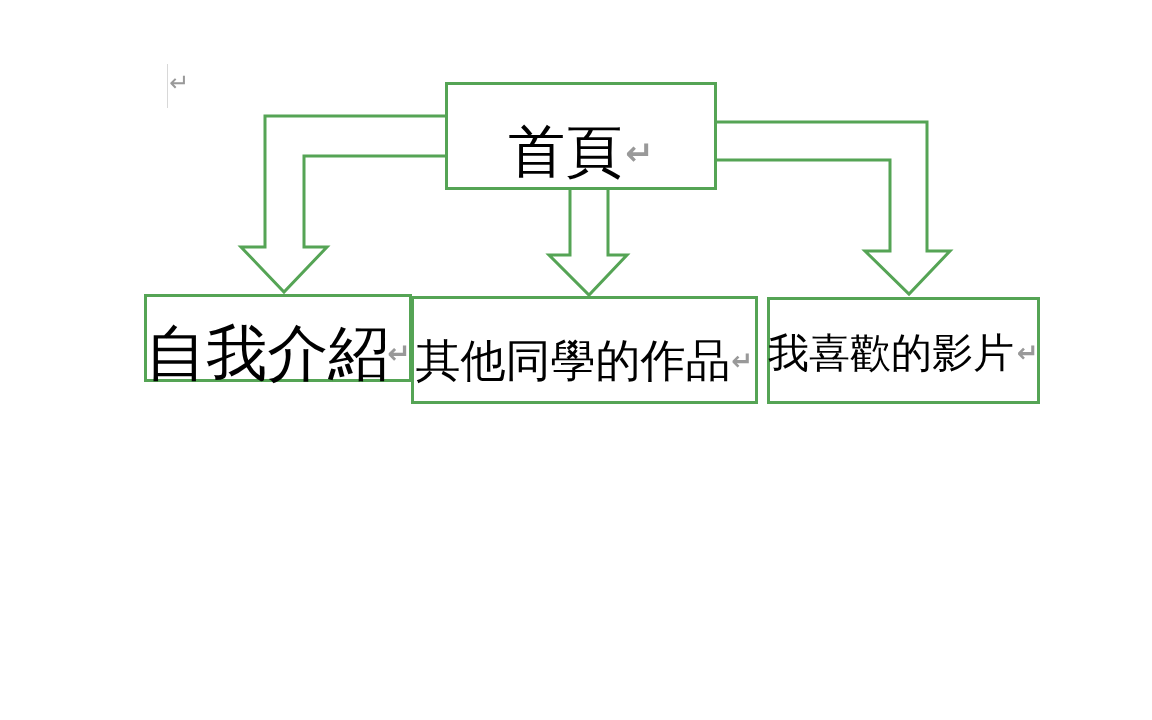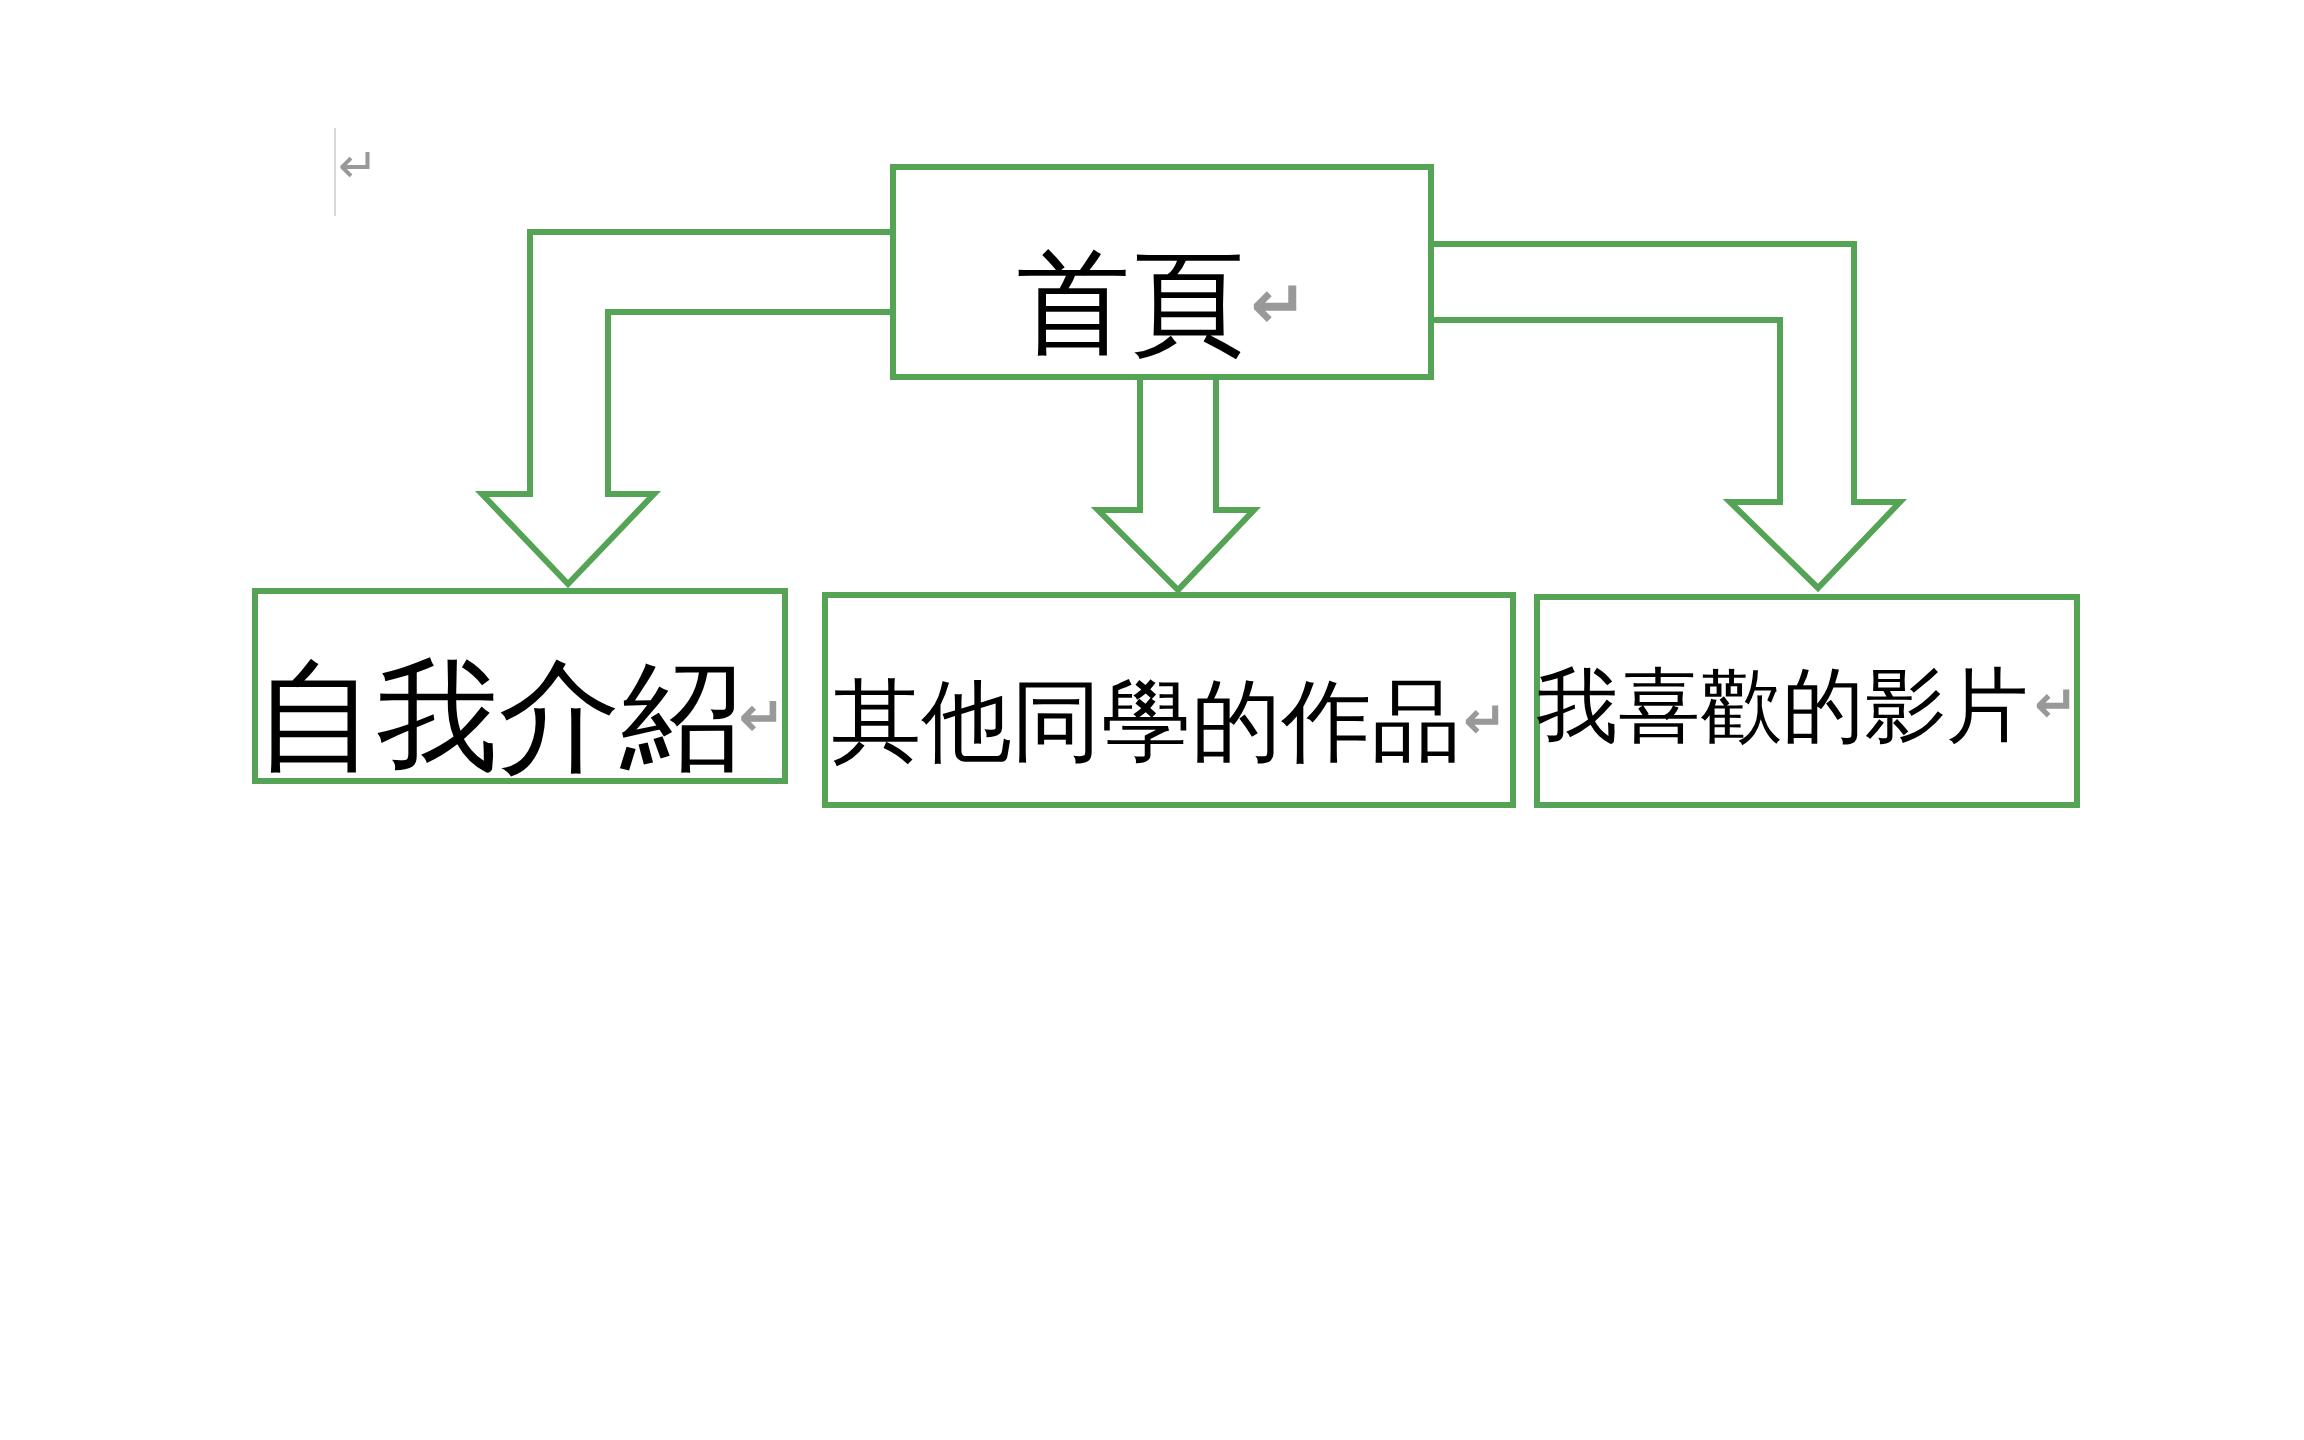--- a/index.html
+++ b/index.html
@@ -41,21 +41,21 @@
   .mark {
     font-family: "DejaVu Sans", "Liberation Sans", sans-serif;
     color: var(--mark, #999999);
     font-weight: bold;
     line-height: 1;
   }
   #node-home   { left: 445px; top: 82px;  width: 272px; height: 108px; font-size: 57px; }
   #node-home .inner   { transform: translateY(5px); }
   #node-home .mark    { font-size: 34px; margin-left: 3px; }
 
-  #node-intro  { left: 126px; top: 294px; width: 268px; height: 98px; font-size: 61px; }
+  #node-intro  { left: 144px; top: 294px; width: 268px; height: 88px; font-size: 61px; }
   #node-intro .inner  { transform: translateY(4px); }
   #node-intro .mark   { font-size: 28px; margin-left: -2px; }
 
   #node-works  { left: 411px; top: 296px; width: 347px; height: 108px; font-size: 45px; align-items: flex-end; }
   #node-works .inner  { transform: translateY(-10px); }
   #node-works .mark   { font-size: 26px; margin-left: 1px; }
 
   #node-videos { left: 767px; top: 297px; width: 273px; height: 107px; font-size: 41px; }
   #node-videos .inner { transform: translateY(-9px); }
   #node-videos .mark  { font-size: 26px; margin-left: 3px; }

